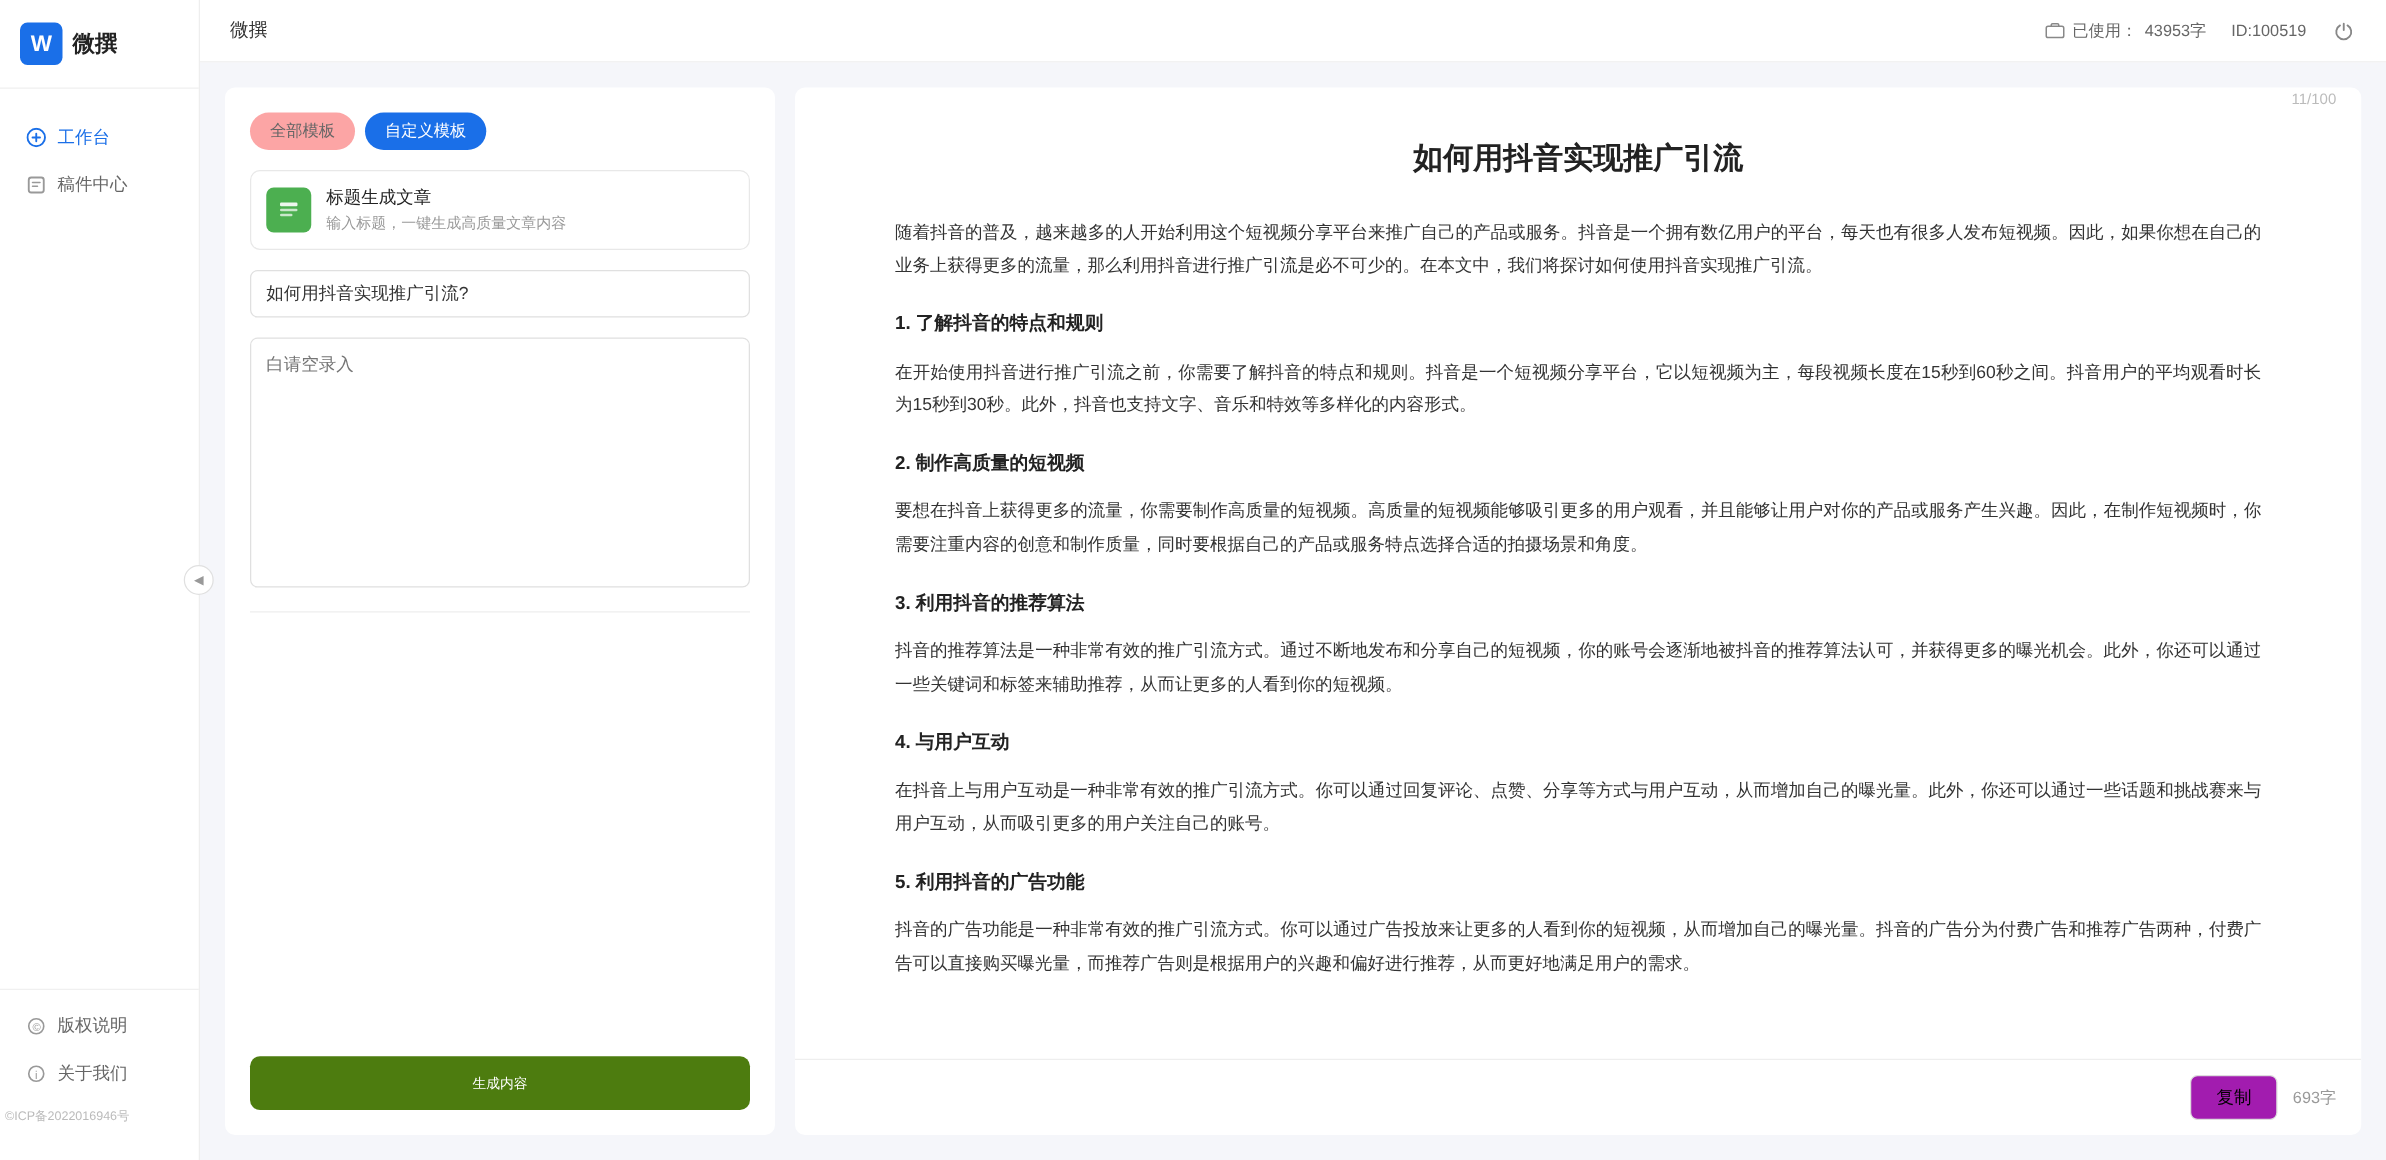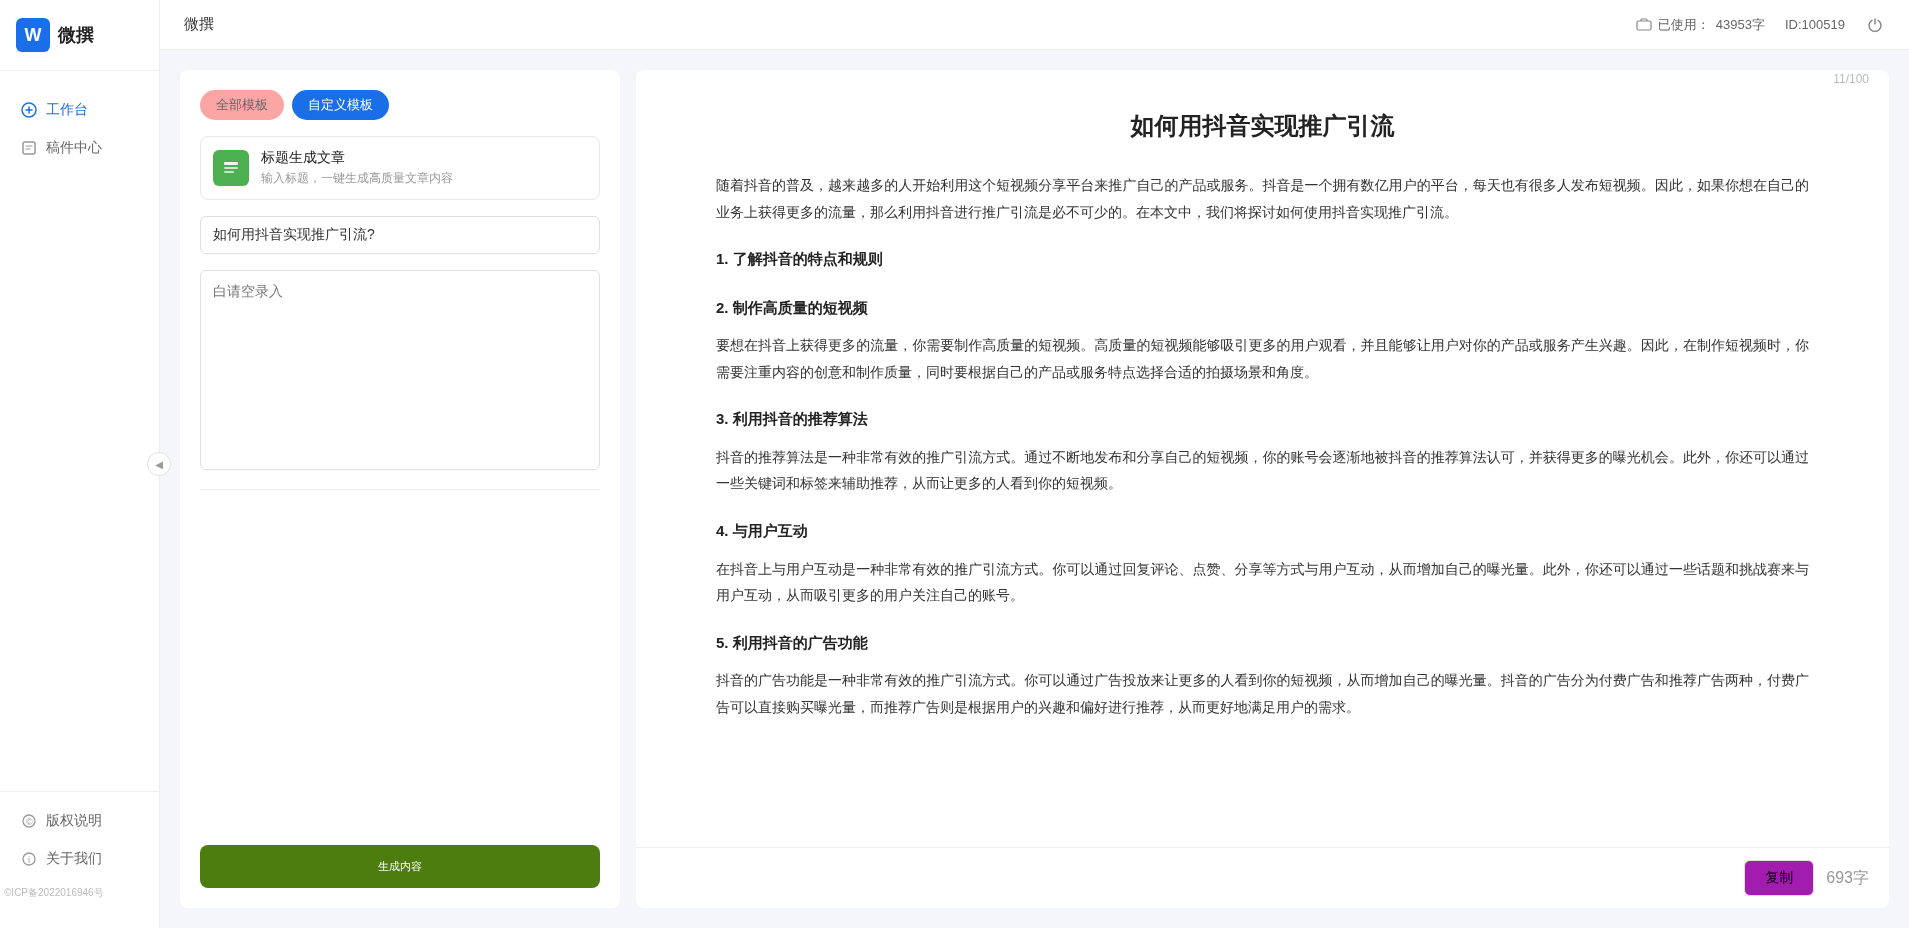--- a/index.html
+++ b/index.html
@@ -319,21 +319,21 @@
     .copy-btn {
       padding: 8px 20px;
       border: 1px solid #ddd;
       background: #a21caf;
       border-radius: 6px;
       font-size: 14px;
       cursor: pointer;
       font-family: inherit;
     }
     .word-count {
-      font-size: 16px;
+      font-size: 13px;
       color: #999;
     }
     .page-indicator {
       position: absolute;
       top: 2px;
       right: 20px;
       font-size: 12px;
       color: #bbb;
     }
   </style>
@@ -450,20 +450,21 @@
 
     <div class="right-panel">
       <span class="page-indicator">11/100</span>
       <div class="right-panel-content">
         <div class="article-title">如何用抖音实现推广引流</div>
         <div class="article-body">
 
           <p>随着抖音的普及，越来越多的人开始利用这个短视频分享平台来推广自己的产品或服务。抖音是一个拥有数亿用户的平台，每天也有很多人发布短视频。因此，如果你想在自己的业务上获得更多的流量，那么利用抖音进行推广引流是必不可少的。在本文中，我们将探讨如何使用抖音实现推广引流。</p>
 
           <h3>1. 了解抖音的特点和规则</h3>
+          <p>在开始使用抖音进行推广引流之前，你需要了解抖音的特点和规则。抖音是一个短视频分享平台，它以短视频为主，每段视频长度在15秒到60秒之间。抖音用户的平均观看时长为15秒到30秒。此外，抖音也支持文字、音乐和特效等多样化的内容形式。</p>
 
           <h3>2. 制作高质量的短视频</h3>
           <p>要想在抖音上获得更多的流量，你需要制作高质量的短视频。高质量的短视频能够吸引更多的用户观看，并且能够让用户对你的产品或服务产生兴趣。因此，在制作短视频时，你需要注重内容的创意和制作质量，同时要根据自己的产品或服务特点选择合适的拍摄场景和角度。</p>
 
           <h3>3. 利用抖音的推荐算法</h3>
           <p>抖音的推荐算法是一种非常有效的推广引流方式。通过不断地发布和分享自己的短视频，你的账号会逐渐地被抖音的推荐算法认可，并获得更多的曝光机会。此外，你还可以通过一些关键词和标签来辅助推荐，从而让更多的人看到你的短视频。</p>
 
           <h3>4. 与用户互动</h3>
           <p>在抖音上与用户互动是一种非常有效的推广引流方式。你可以通过回复评论、点赞、分享等方式与用户互动，从而增加自己的曝光量。此外，你还可以通过一些话题和挑战赛来与用户互动，从而吸引更多的用户关注自己的账号。</p>
 

